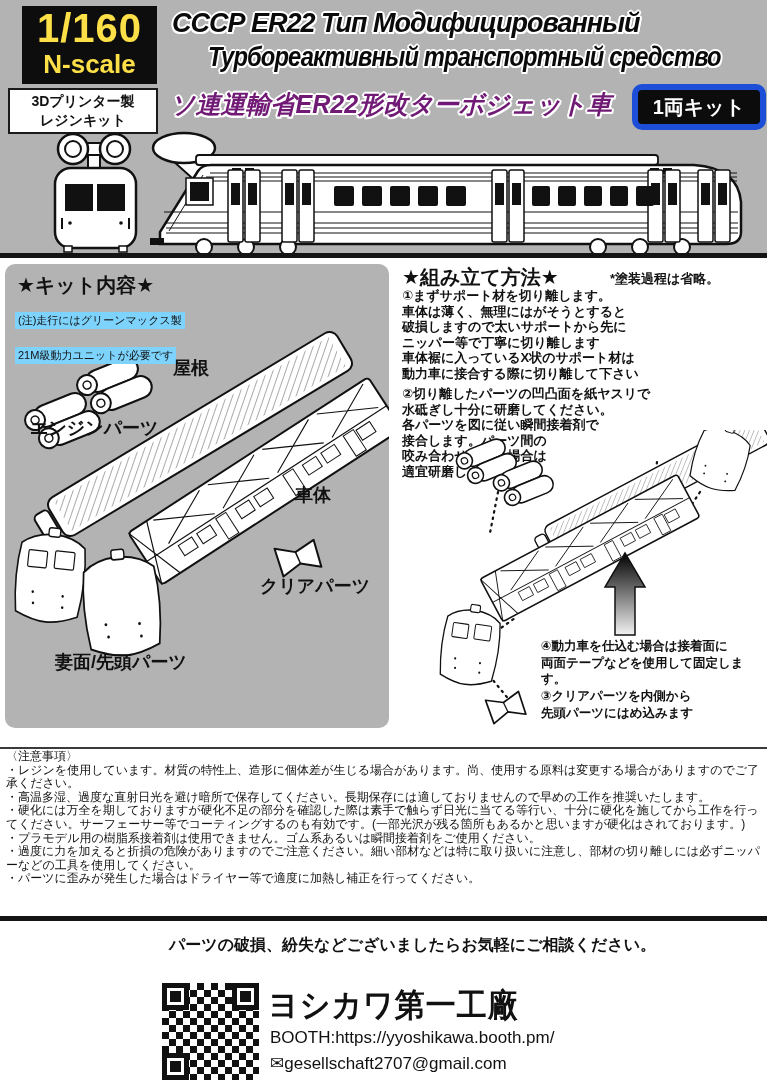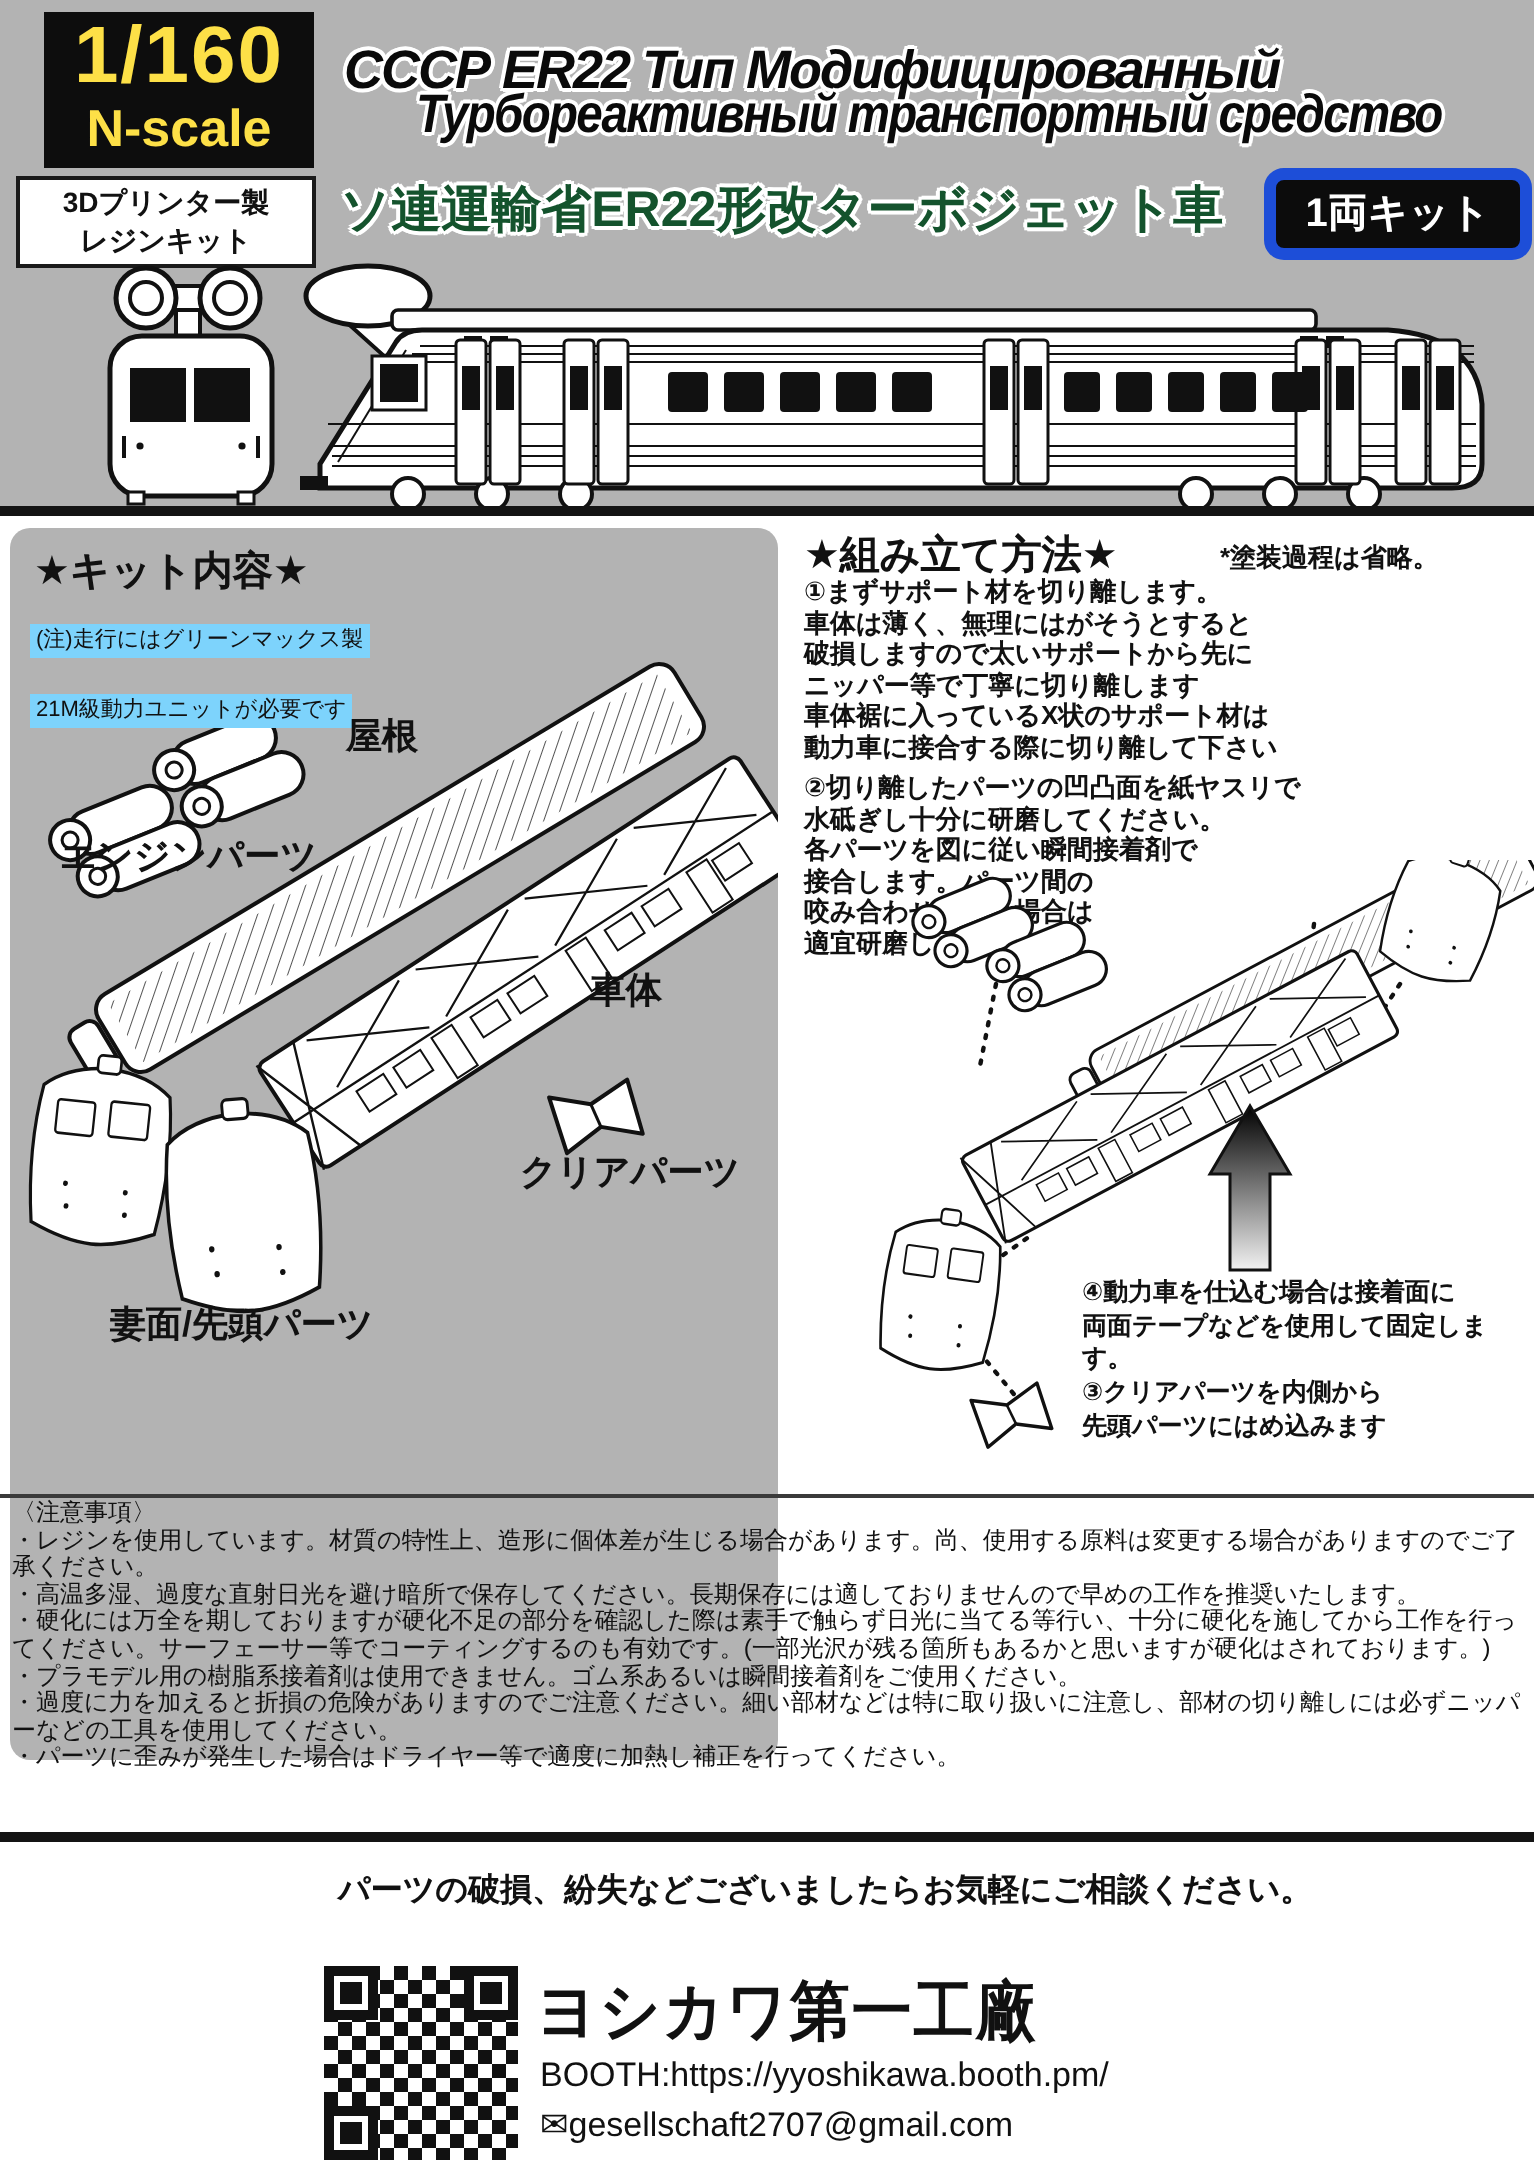--- a/index.html
+++ b/index.html
@@ -9,33 +9,33 @@
   
   .header-zone{position:absolute;left:0;top:0;width:767px;height:253px;background:#b3b3b3;}
   .scale-badge{position:absolute;left:22px;top:6px;width:135px;height:78px;background:#0d0d0d;
                color:#fde047;text-align:center;font-weight:bold;}
   .scale-line1{font-size:40px;line-height:44px;letter-spacing:1px;font-weight:900;}
   .scale-line2{font-size:26px;line-height:28px;font-weight:900;}
   .kit-type-box{position:absolute;left:8px;top:88px;width:146px;height:40px;background:#fff;
                 border:2px solid #1a1a1a;text-align:center;font-size:14px;font-weight:bold;line-height:19px;padding-top:2px;}
   .owhite{text-shadow:2px 0 #fff,-2px 0 #fff,0 2px #fff,0 -2px #fff,
           1.5px 1.5px #fff,-1.5px 1.5px #fff,1.5px -1.5px #fff,-1.5px -1.5px #fff;}
-  .title-ru1{position:absolute;left:172px;top:20px;font-size:27px;font-weight:900;font-style:italic;
+  .title-ru1{position:absolute;left:172px;top:8px;font-size:27px;font-weight:900;font-style:italic;
              letter-spacing:-1px;white-space:nowrap;color:#0a0a0a;}
   .title-ru2{position:absolute;left:208px;top:42px;font-size:27px;font-weight:900;font-style:italic;
              letter-spacing:-1px;white-space:nowrap;color:#0a0a0a;transform:scaleX(0.88);transform-origin:left;}
-  .subtitle-ja{position:absolute;left:170px;top:88px;font-size:25px;font-weight:900;
-               white-space:nowrap;color:#14532d;}
+  .subtitle-ja{position:absolute;left:170px;top:88px;font-size:25px;font-weight:900;font-style:italic;
+               white-space:nowrap;color:#701a75;}
   .car-badge{position:absolute;left:632px;top:84px;width:122px;height:34px;background:#0c0c0c;color:#fff;
              border:6px solid #1d4ed8;border-radius:10px;text-align:center;font-size:20px;font-weight:bold;line-height:34px;}
   .divider-thick{position:absolute;left:0;width:767px;height:5px;background:#141414;}
   .divider-thin{position:absolute;left:0;width:767px;height:2px;background:#3a3a3a;}
 
   
-  .kit-panel{position:absolute;left:5px;top:264px;width:384px;height:616px;background:#b3b3b3;border-radius:10px;}
+  .kit-panel{position:absolute;left:5px;top:264px;width:384px;height:464px;background:#b3b3b3;border-radius:10px;}
   .kit-title{position:absolute;left:12px;top:8px;font-size:20px;font-weight:bold;}
   .kit-note{position:absolute;left:10px;top:48px;font-size:11px;line-height:15px;}
   .kit-note span{background:#7dd3fc;padding:1px 3px;display:inline-block;margin-bottom:18px;}
   .part-label{position:absolute;font-size:18px;font-weight:bold;white-space:nowrap;}
 
   
   .asm-title{position:absolute;left:402px;top:264px;font-size:20px;font-weight:bold;}
   .paint-note{position:absolute;left:610px;top:270px;font-size:13px;font-weight:bold;}
   .step{position:absolute;font-weight:bold;white-space:pre-line;}
   .step1{left:402px;top:288px;font-size:13px;line-height:15.6px;}

